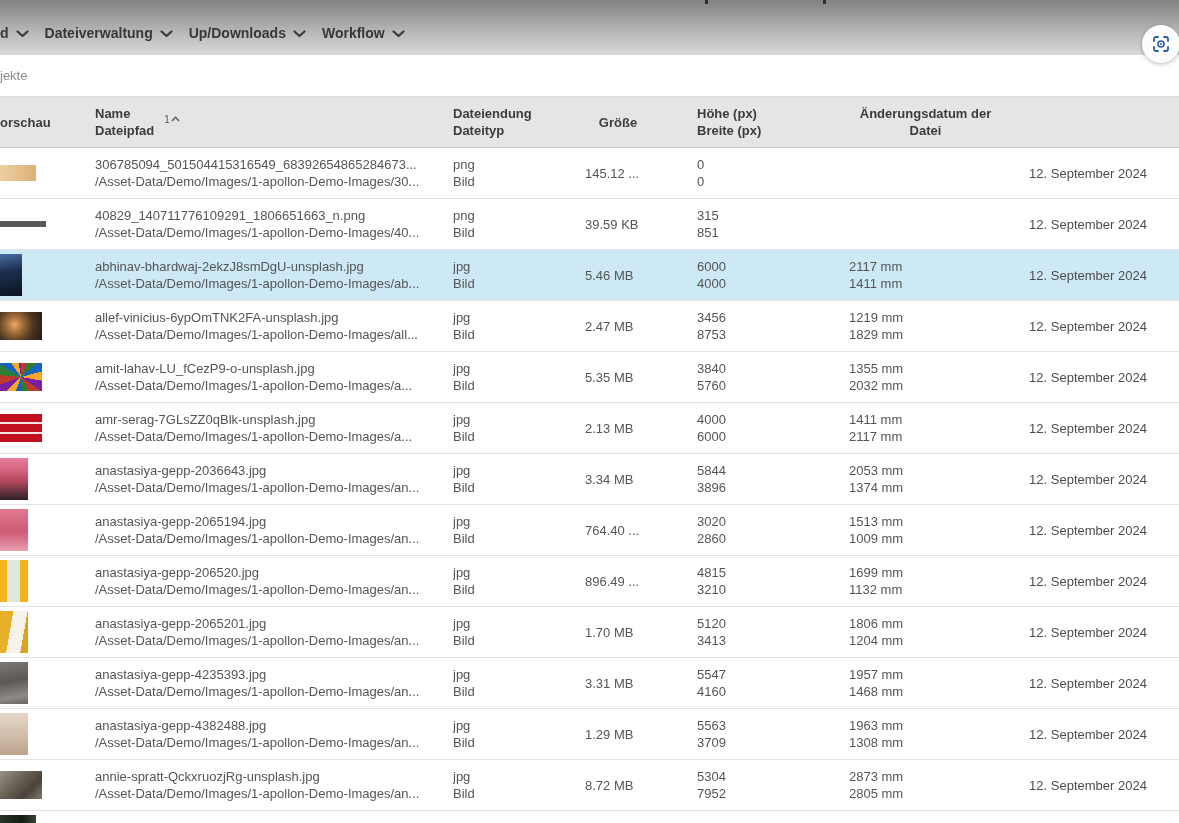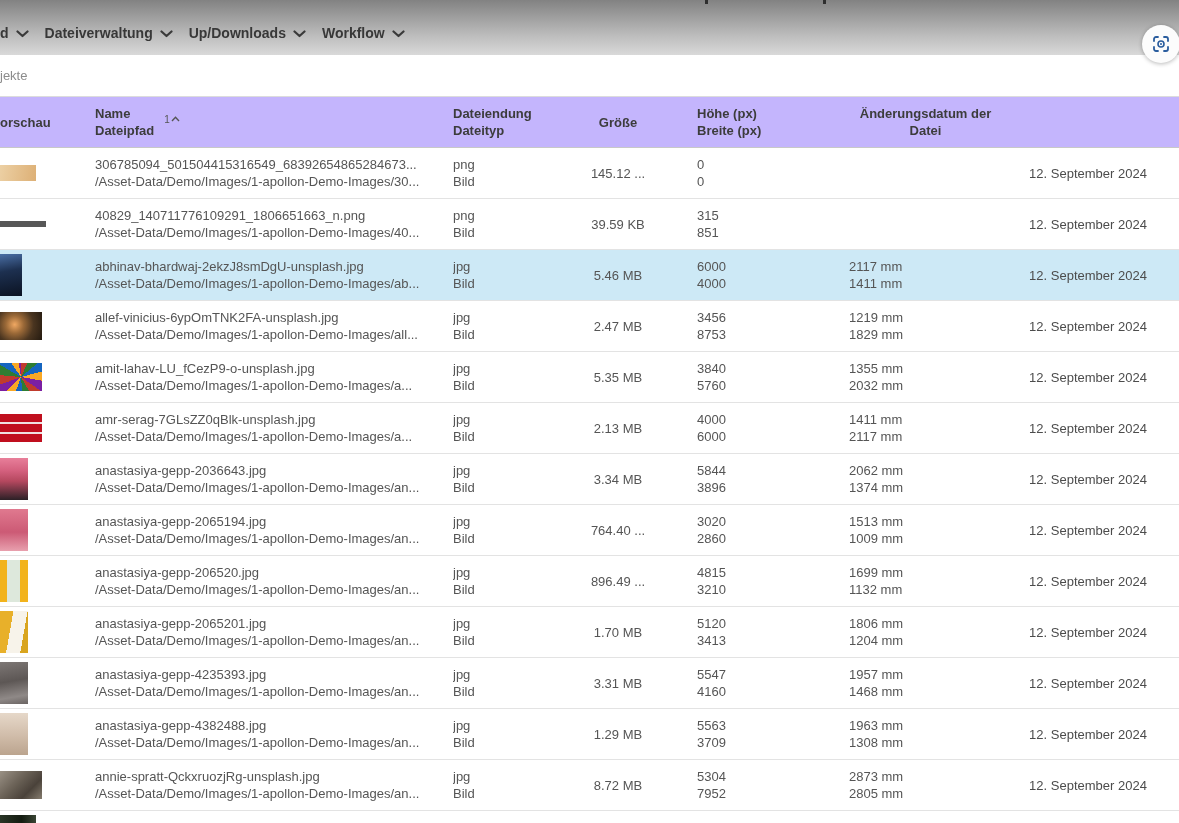--- a/index.html
+++ b/index.html
@@ -20,33 +20,33 @@
     box-shadow:0 1px 4px rgba(0,0,0,.28); display:flex; align-items:center; justify-content:center; }
 
   
   .crumb-bar { height:41px; display:flex; align-items:center; background:#fff; }
   .crumb { font-size:13px; color:#8c8c8c; }
 
   
   .grid-row { display:grid; width:1179px;
     grid-template-columns:95px 358px 132px 112px 152px 168px 1fr; }
   .thead { height:52px; border-top:1px solid #dcdcdc; border-bottom:1px solid #c8c8c8;
-    align-items:center; background:#c4b5fd; }
+    align-items:center; background:#e5e5e5; }
   .th { font-size:13px; font-weight:700; color:#3c3c3c; line-height:17px; cursor:pointer; }
   .th-size { text-align:center; padding-right:46px; }
   .th-date { text-align:center; padding-right:15px; }
   .th-name { display:flex; align-items:center; }
   .sort { display:inline-flex; align-items:center; margin-left:10px; margin-top:-6px;
     font-size:10px; font-weight:400; color:#555; gap:1px; }
 
   .row { height:51px; border-bottom:1px solid #e3e3e3; align-items:center;
     cursor:pointer; background:#fff; }
   .row.selected { background:#cde9f6; }
   .cell { font-size:13px; color:#555; line-height:17px; overflow:hidden; white-space:nowrap; }
-  .cell-size { text-align:center; padding-right:46px; }
+  .cell-size { text-align:left; padding-right:46px; }
   .cell-date { text-align:center; padding-right:20px; color:#4c4c4c; }
   .cell-preview { display:flex; align-items:center; height:100%; }
   .thumb { flex:none; }
 </style>
 </head>
 <body>
 
 <div class="toolbar">
   <div class="crop-mark" style="left:705px"></div>
   <div class="crop-mark" style="left:823px"></div>
@@ -284,21 +284,21 @@
     <div class="cell">
       <span style="display:block">jpg</span>
       <span style="display:block">Bild</span>
     </div>
     <div class="cell cell-size">3.34 MB</div>
     <div class="cell">
       <span style="display:block">5844</span>
       <span style="display:block">3896</span>
     </div>
     <div class="cell">
-      <span style="display:block">2062 mm</span>
+      <span style="display:block">2053 mm</span>
       <span style="display:block">1374 mm</span>
     </div>
     <div class="cell cell-date">12. September 2024</div>
   </div>
 
   <div class="grid-row row">
     <div class="cell cell-preview">
       <div class="thumb" style="width: 28px; height: 42px; background: linear-gradient(rgb(224, 121, 143) 0%, rgb(204, 90, 117) 55%, rgb(232, 160, 174) 100%);"></div>
     </div>
     <div class="cell">

